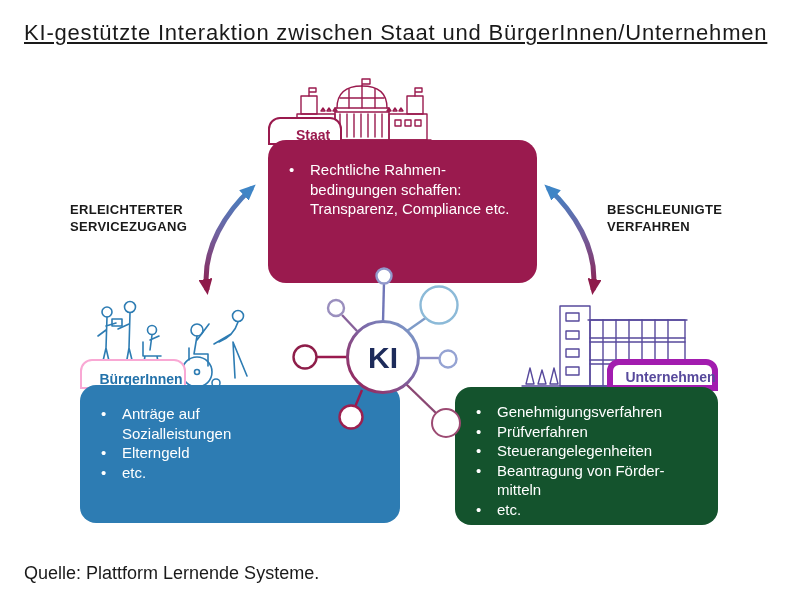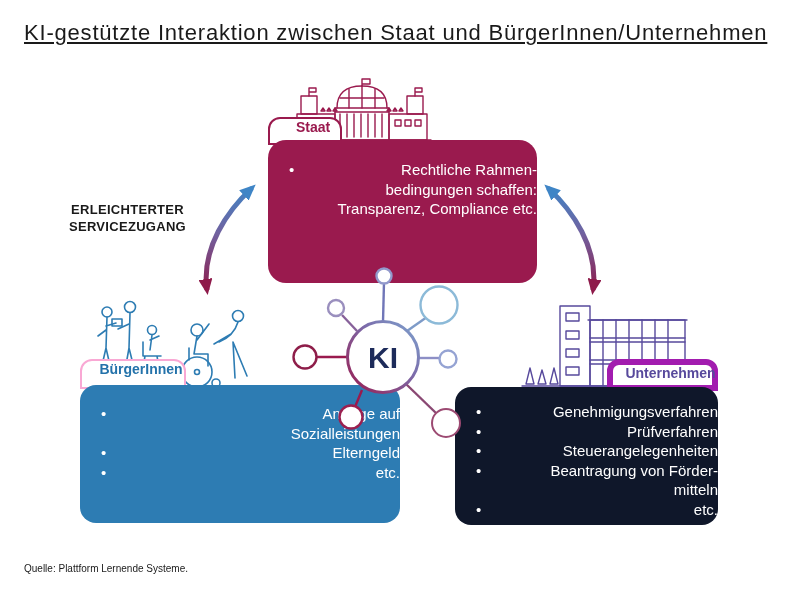--- a/index.html
+++ b/index.html
@@ -6,50 +6,49 @@
   .page {
     position:relative; width:800px; height:598px; overflow:hidden;
     background:#ffffff; border-right:1px solid #e4e4e4;
     font-family:"Liberation Sans", sans-serif; color:#1a1a1a;
   }
   .title {
     position:absolute; left:24px; top:20px; width:760px;
     font-size:22px; font-weight:400; letter-spacing:0.8px; color:#1a1a1a;text-decoration:underline;
   }
   .source {
-    position:absolute; left:24px; top:563px; font-size:10px; color:#1a1a1a;
+    position:absolute; left:24px; top:563px; font-size:18px; color:#1a1a1a;
   }
   
   .box { position:absolute; color:#ffffff; z-index:3; }
   .box ul { margin:0; padding:0; list-style:none; }
   .box li {
     position:relative; padding-left:42px; font-size:15px; line-height:19.5px;
     white-space:pre-line;
-    text-align:right;
   }
   .box li::before { content:"\2022"; position:absolute; left:21px; top:0; }
   .box-staat   { left:268px; top:140px; width:269px; height:143px; background:#9a1a4e; border-radius:18px; padding-top:20px; box-sizing:border-box; }
   .box-staat li { margin-bottom:14px; }
   .box-buerger { left:80px;  top:385px; width:320px; height:138px; background:#2d7cb3; border-radius:16px; padding-top:19px; box-sizing:border-box; }
-  .box-untern  { left:455px; top:387px; width:263px; height:138px; background:#0f172a; border-radius:16px; padding-top:15px; box-sizing:border-box; }
+  .box-untern  { left:455px; top:387px; width:263px; height:138px; background:#14532d; border-radius:16px; padding-top:15px; box-sizing:border-box; }
   
   .tab {
     position:absolute; z-index:2; background:#ffffff; box-sizing:border-box;
     border-radius:12px 12px 0 0; font-size:14px; font-weight:700;
-    display:flex; align-items:flex-start; justify-content:center;padding-left:16px;
+    display:flex; align-items:flex-end; justify-content:center;padding-left:16px;
   }
   .tab-staat   { left:268px; top:117px; width:74px;  height:28px; border:2px solid #9a1a4e; color:#9a1a4e; }
   .tab-buerger { left:80px;  top:359px; width:106px; height:30px; border:2px solid #f9a8d4; color:#2372aa; }
   .tab-untern  { left:607px; top:359px; width:111px; height:32px; border:6px solid #a21caf; color:#57499c; }
   
   .arrow-label {
     position:absolute; font-size:13px; font-weight:700; letter-spacing:0.3px;
     line-height:17px; white-space:pre-line; color:#1a1a1a; z-index:1;
   }
-  .arrow-label-left  { left:60px;  top:201px; width:135px; text-align:center; }
+  .arrow-label-left  { left:70px;  top:201px; width:135px; }
   .arrow-label-right { left:607px; top:201px; width:130px; text-align:left; }
   
   .illu { position:absolute; z-index:1; }
   .illu-reichstag { left:277px; top:78px;  width:170px; height:64px; }
   .illu-people    { left:85px;  top:296px; width:190px; height:100px; }
   .illu-office    { left:518px; top:300px; width:185px; height:92px; }
   .net  { position:absolute; left:285px; top:260px; width:185px; height:185px; z-index:5; pointer-events:none; }
   .arrow-svg { position:absolute; z-index:2; }
   .arrow-left  { left:195px; top:155px; width:75px; height:160px; }
   .arrow-right { left:530px; top:155px; width:75px; height:160px; }
@@ -147,20 +146,22 @@
       </marker>
       <marker id="headMaroonR" markerUnits="userSpaceOnUse" markerWidth="17" markerHeight="14" refX="11" refY="7" orient="auto">
         <path d="M0,0 L16,7 L0,14 Z" fill="#8e1a4a"></path>
       </marker>
     </defs>
     <path d="M548,188 C572,210 599,248 593,290" fill="none" stroke="url(#gradR)" stroke-width="5" marker-start="url(#headBlueR)" marker-end="url(#headMaroonR)"></path>
   </svg>
 
   <div class="arrow-label arrow-label-left">ERLEICHTERTER
 SERVICEZUGANG</div>
+  <div class="arrow-label arrow-label-right">BESCHLEUNIGTE
+VERFAHREN</div>
 
   <div class="tab tab-staat">
     <span>Staat</span>
   </div>
   <div class="tab tab-buerger">
     <span>BürgerInnen</span>
   </div>
   <div class="tab tab-untern">
     <span>Unternehmen</span>
   </div>

